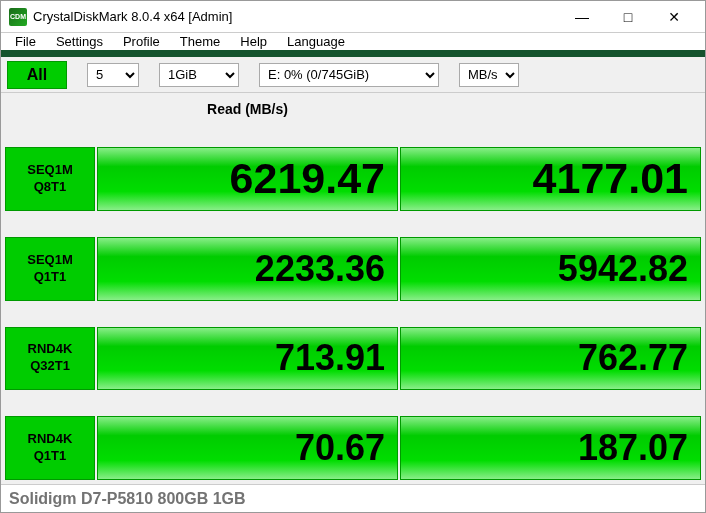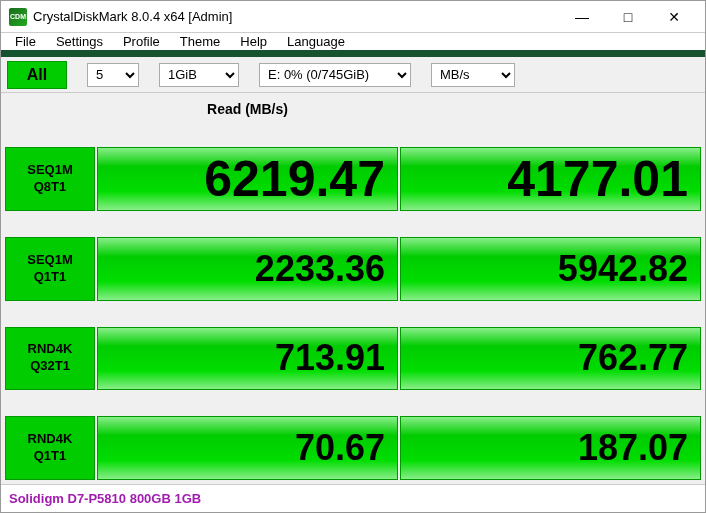--- a/index.html
+++ b/index.html
@@ -117,22 +117,22 @@
     .toolbar-select {
       height: 24px;
       font-size: 13px;
       border: 1px solid #aaa;
       background: white;
       padding: 0 4px;
       cursor: pointer;
     }
     .select-5 { width: 52px; }
     .select-1gib { width: 80px; }
-    .select-drive { width: 152px; }
-    .select-unit { width: 84px; }
+    .select-drive { width: 180px; }
+    .select-unit { width: 60px; }
 
     
     .main-content {
       flex: 1;
       display: flex;
       flex-direction: column;
       background: #f0f0f0;
       padding: 4px;
       gap: 18px;
     }
@@ -180,38 +180,38 @@
       justify-content: flex-end;
       padding-right: 12px;
       border: 1px solid #009900;
     }
     .bench-value {
       font-size: 36px;
       font-weight: bold;
       color: #000;
       font-family: Arial, sans-serif;
     }
-    .bench-value.large { font-size: 50px; }
+    .bench-value.large { font-size: 43px; }
     .bench-value.medium { font-size: 36px; }
     .bench-value.small { font-size: 36px; }
 
     
     .status-bar {
       background: #ffffff;
       height: 28px;
       border-top: 1px solid #ccc;
       display: flex;
       align-items: center;
       padding: 0 8px;
       flex-shrink: 0;
     }
     .status-text {
-      font-size: 13px;
-      font-weight: bold;
-      color: #a21caf;
+      font-size: 16px;
+      font-weight: bold;
+      color: #737373;
     }
   </style>
 </head>
 <body>
 
 <div class="window">
 
   <div class="title-bar">
     <div class="title-bar-left">
       <div class="app-icon">

